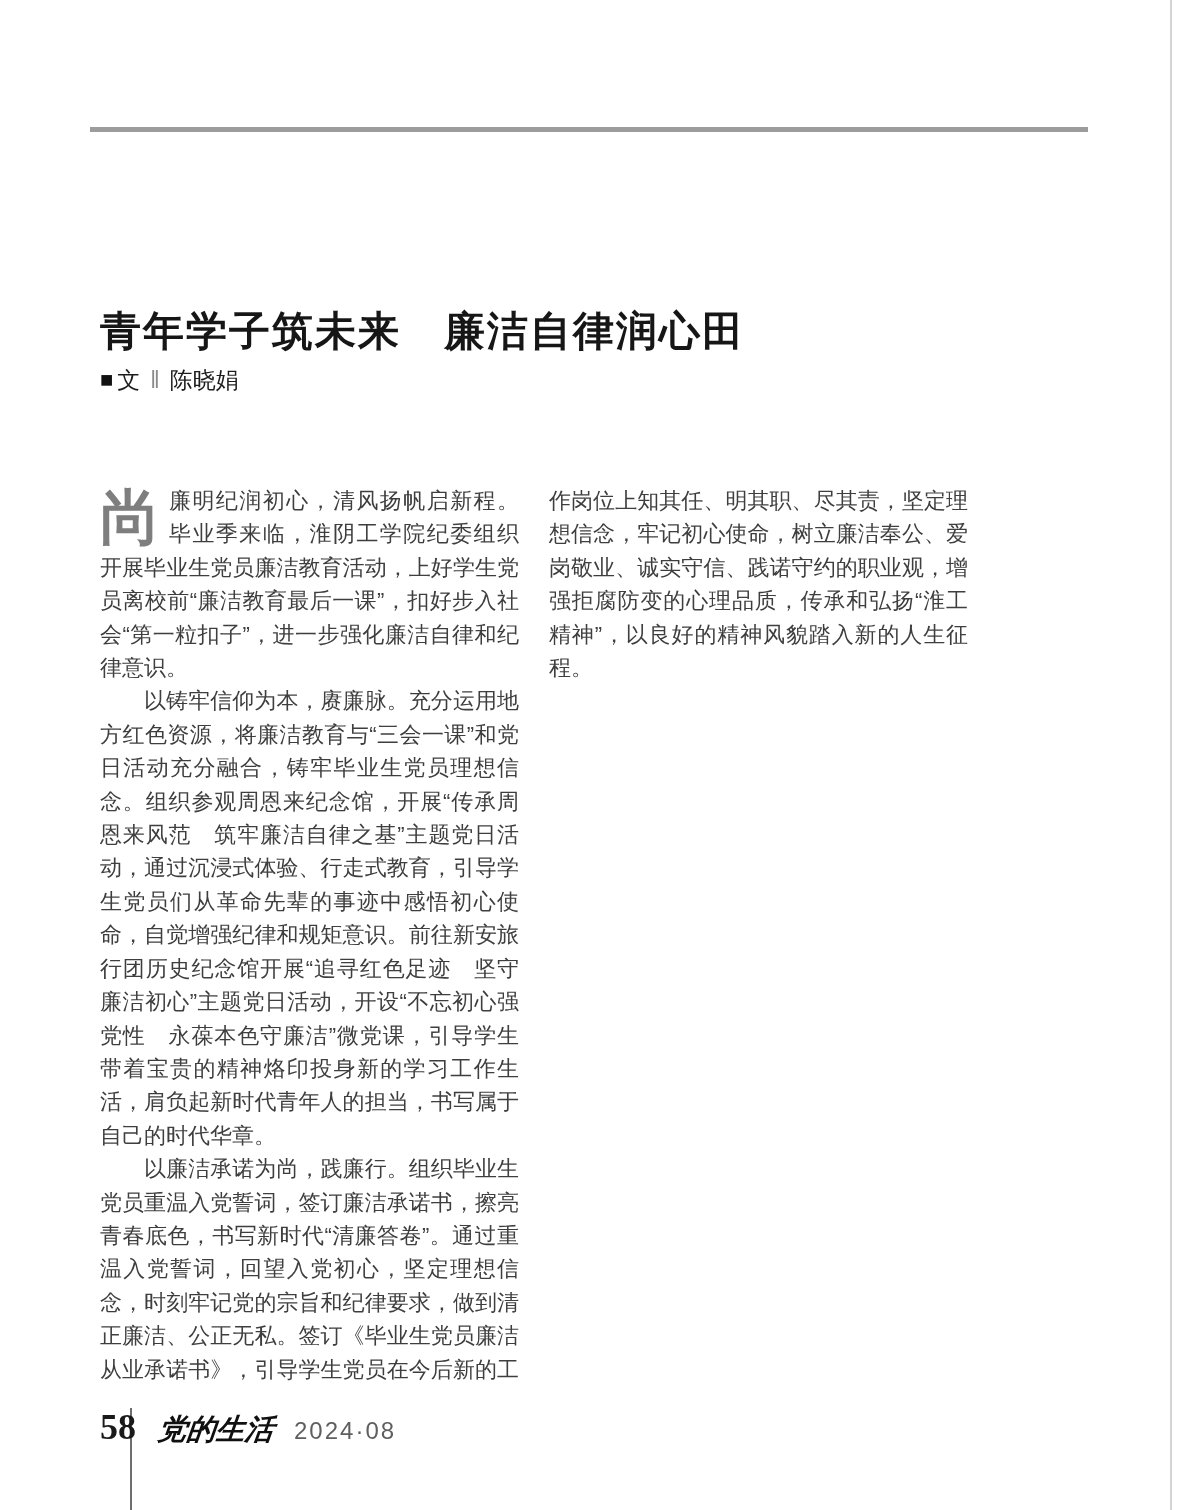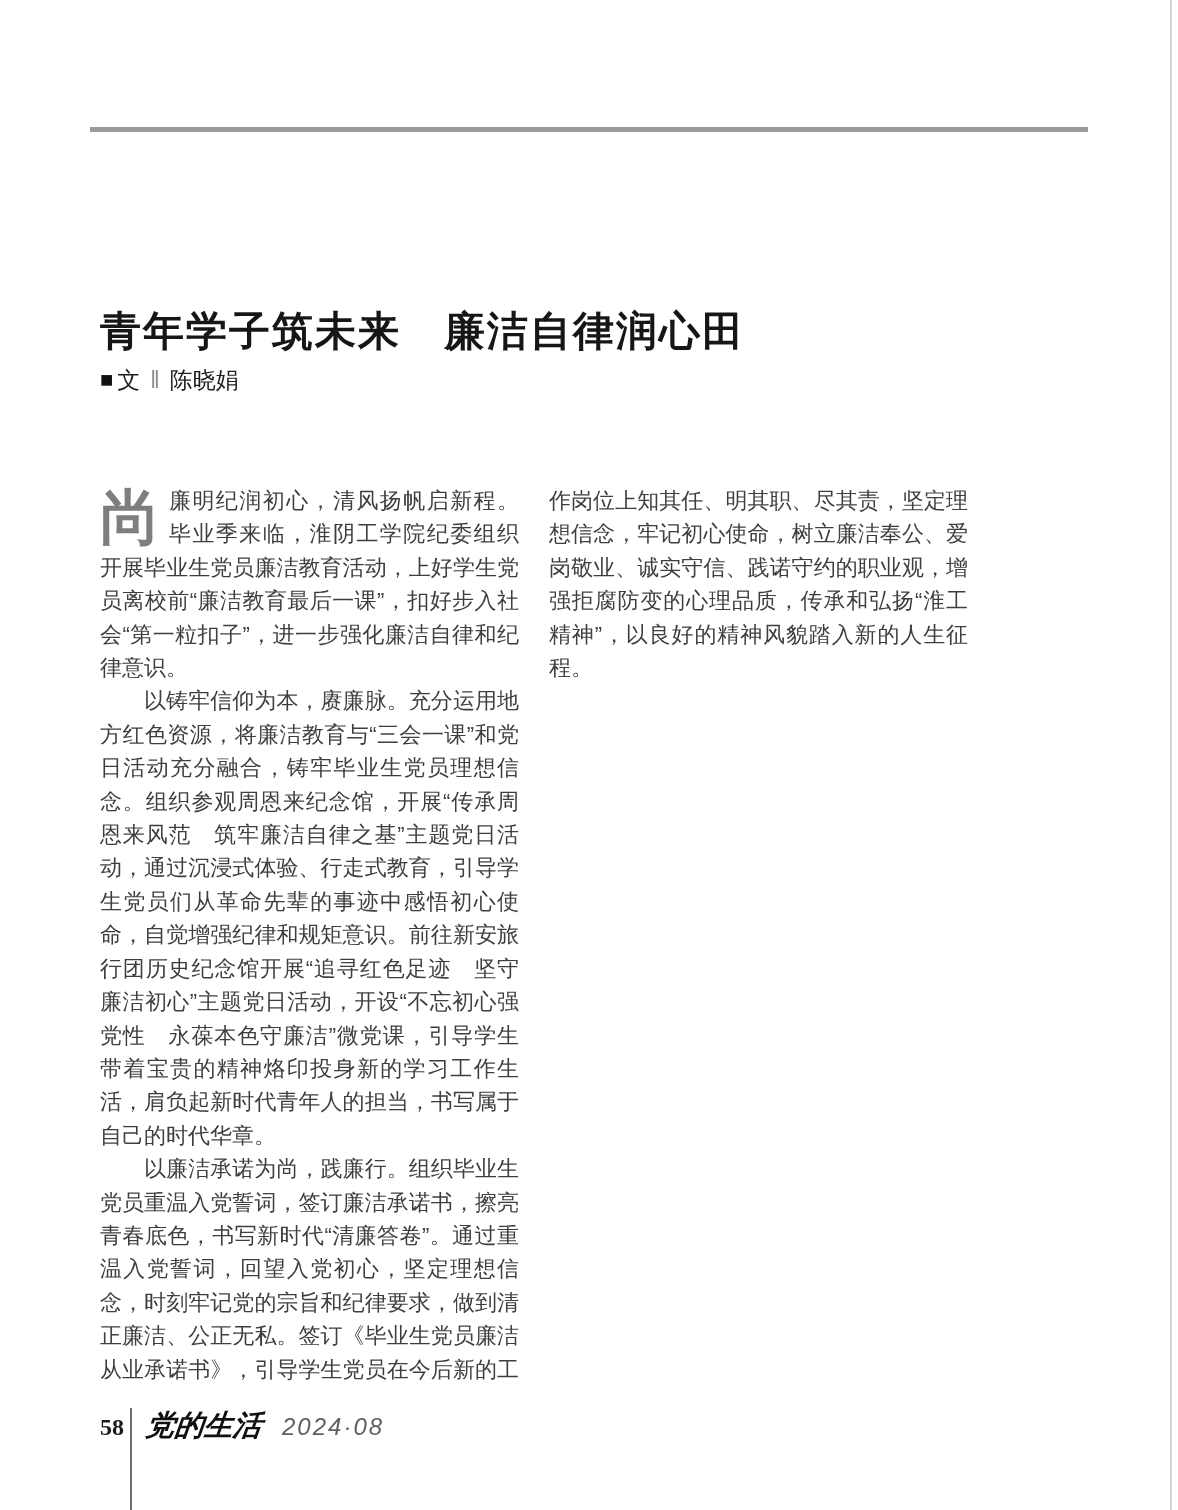--- a/index.html
+++ b/index.html
@@ -87,39 +87,38 @@
   .footer {
     position: absolute;
     left: 100px;
     top: 1406px;
     display: flex;
     align-items: baseline;
   }
   .footer .page-num {
     font-family: "Liberation Serif", serif;
     font-weight: 700;
-    font-size: 24px;
+    font-size: 36px;
     color: #1a1a1a;
     margin-right: 22px;
   }
   .footer .magazine-logo {
     font-family: "DejaVu Serif", serif;
     font-style: italic;
     font-weight: 700;
     font-size: 29px;
     color: #101010;
     transform: skewX(-6deg);
     margin-right: 20px;
     white-space: nowrap;
   }
   .footer .issue {
     font-size: 24px;
     letter-spacing: 2px;
     color: #5f5f5f;
-    font-style: italic;
   }
 
   
   .footer-rule {
     position: absolute;
     left: 130px;
     top: 1408px;
     width: 2px;
     height: 102px;
     background: #6e6e6e;

